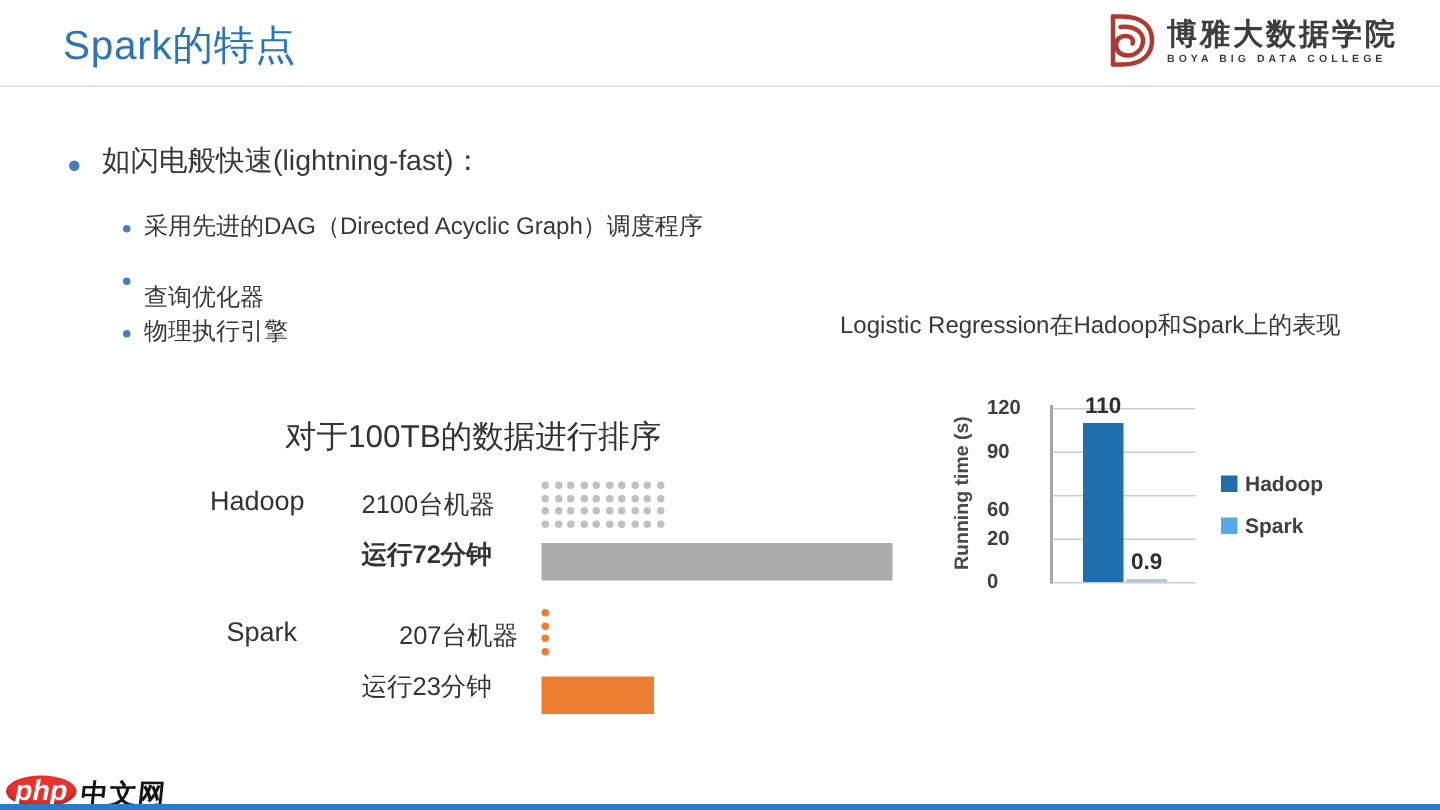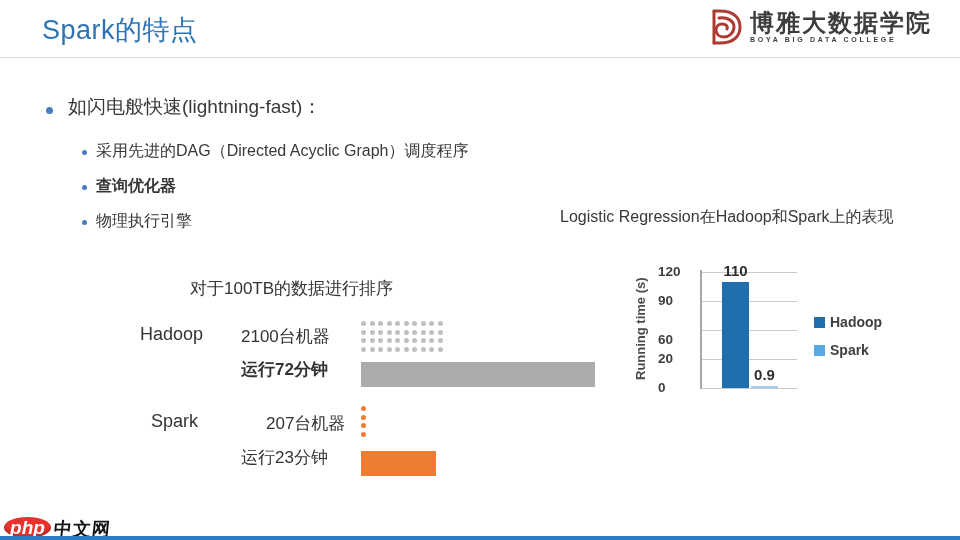--- a/index.html
+++ b/index.html
@@ -7,34 +7,34 @@
   .slide {
     position:relative; width:960px; height:540px; background:#FFFFFF;
     overflow:hidden; color:#3A3A3A;
   }
   .abs { position:absolute; }
 
   
   .title { left:42px; top:12px; font-size:27px; color:#2E74B5; letter-spacing:0.5px; }
   .divider { left:0; top:57px; width:960px; height:1px; background:#D9D9D9; }
   .logo-box { right:28px; top:7px; display:flex; align-items:center; gap:7px; }
-  .logo-text-cn { font-size:24px; font-weight:700; color:#3D3D3D; letter-spacing:2px; line-height:22px; }
+  .logo-text-cn { font-size:20px; font-weight:700; color:#3D3D3D; letter-spacing:2px; line-height:22px; }
   .logo-text-en { font-size:7px; font-weight:700; color:#3D3D3D; letter-spacing:2.7px; margin-top:2px; }
 
   
   .dot { border-radius:50%; background:#4A7DBE; }
   .b1-dot { left:46px; top:107px; width:7px; height:7px; }
   .b1-text { left:68px; top:94px; font-size:19px; color:#383838; }
   .b2-dot { width:5px; height:5px; }
   .b2-text { left:96px; font-size:16px; color:#383838; }
 
   .caption { left:560px; top:207px; font-size:16px; color:#383838; }
 
   
-  .demo-heading { left:190px; top:277px; font-size:17px; color:#333333; }
+  .demo-heading { left:190px; top:277px; font-size:21px; color:#333333; }
   .row-name { font-size:18px; color:#333333; }
   .row-text { font-size:17px; color:#333333; }
   .dots-grid { display:grid; gap:3.5px; }
   .dots-grid i { width:5px; height:5px; border-radius:50%; display:block; }
   .hbar { height:25px; }
 
   
   .ylabel { left:633px; top:269px; height:120px; width:18px; writing-mode:vertical-rl;
             transform:rotate(180deg); font-size:13px; font-weight:600; color:#4A4A4A;
             text-align:center; }
@@ -77,21 +77,21 @@
     </div>
   </div>
 
   <div class="abs dot b1-dot"></div>
   <div class="abs b1-text">如闪电般快速(lightning-fast)：</div>
 
   <div class="abs dot b2-dot" style="left:82px; top:150px;"></div>
   <div class="abs b2-text" style="top:141px;">采用先进的DAG（Directed Acyclic Graph）调度程序</div>
 
   <div class="abs dot b2-dot" style="left:82px; top:185px;"></div>
-  <div class="abs b2-text" style="top:176px;font-weight:bold;">查询优化器</div>
+  <div class="abs b2-text" style="top:188px;">查询优化器</div>
 
   <div class="abs dot b2-dot" style="left:82px; top:220px;"></div>
   <div class="abs b2-text" style="top:211px;">物理执行引擎</div>
 
   <div class="abs caption">Logistic Regression在Hadoop和Spark上的表现</div>
 
   <div class="abs demo-heading">对于100TB的数据进行排序</div>
 
   <div class="abs row-name" style="left:140px; top:324px;">Hadoop</div>
   <div class="abs row-text" style="left:241px; top:325px;">2100台机器</div>

